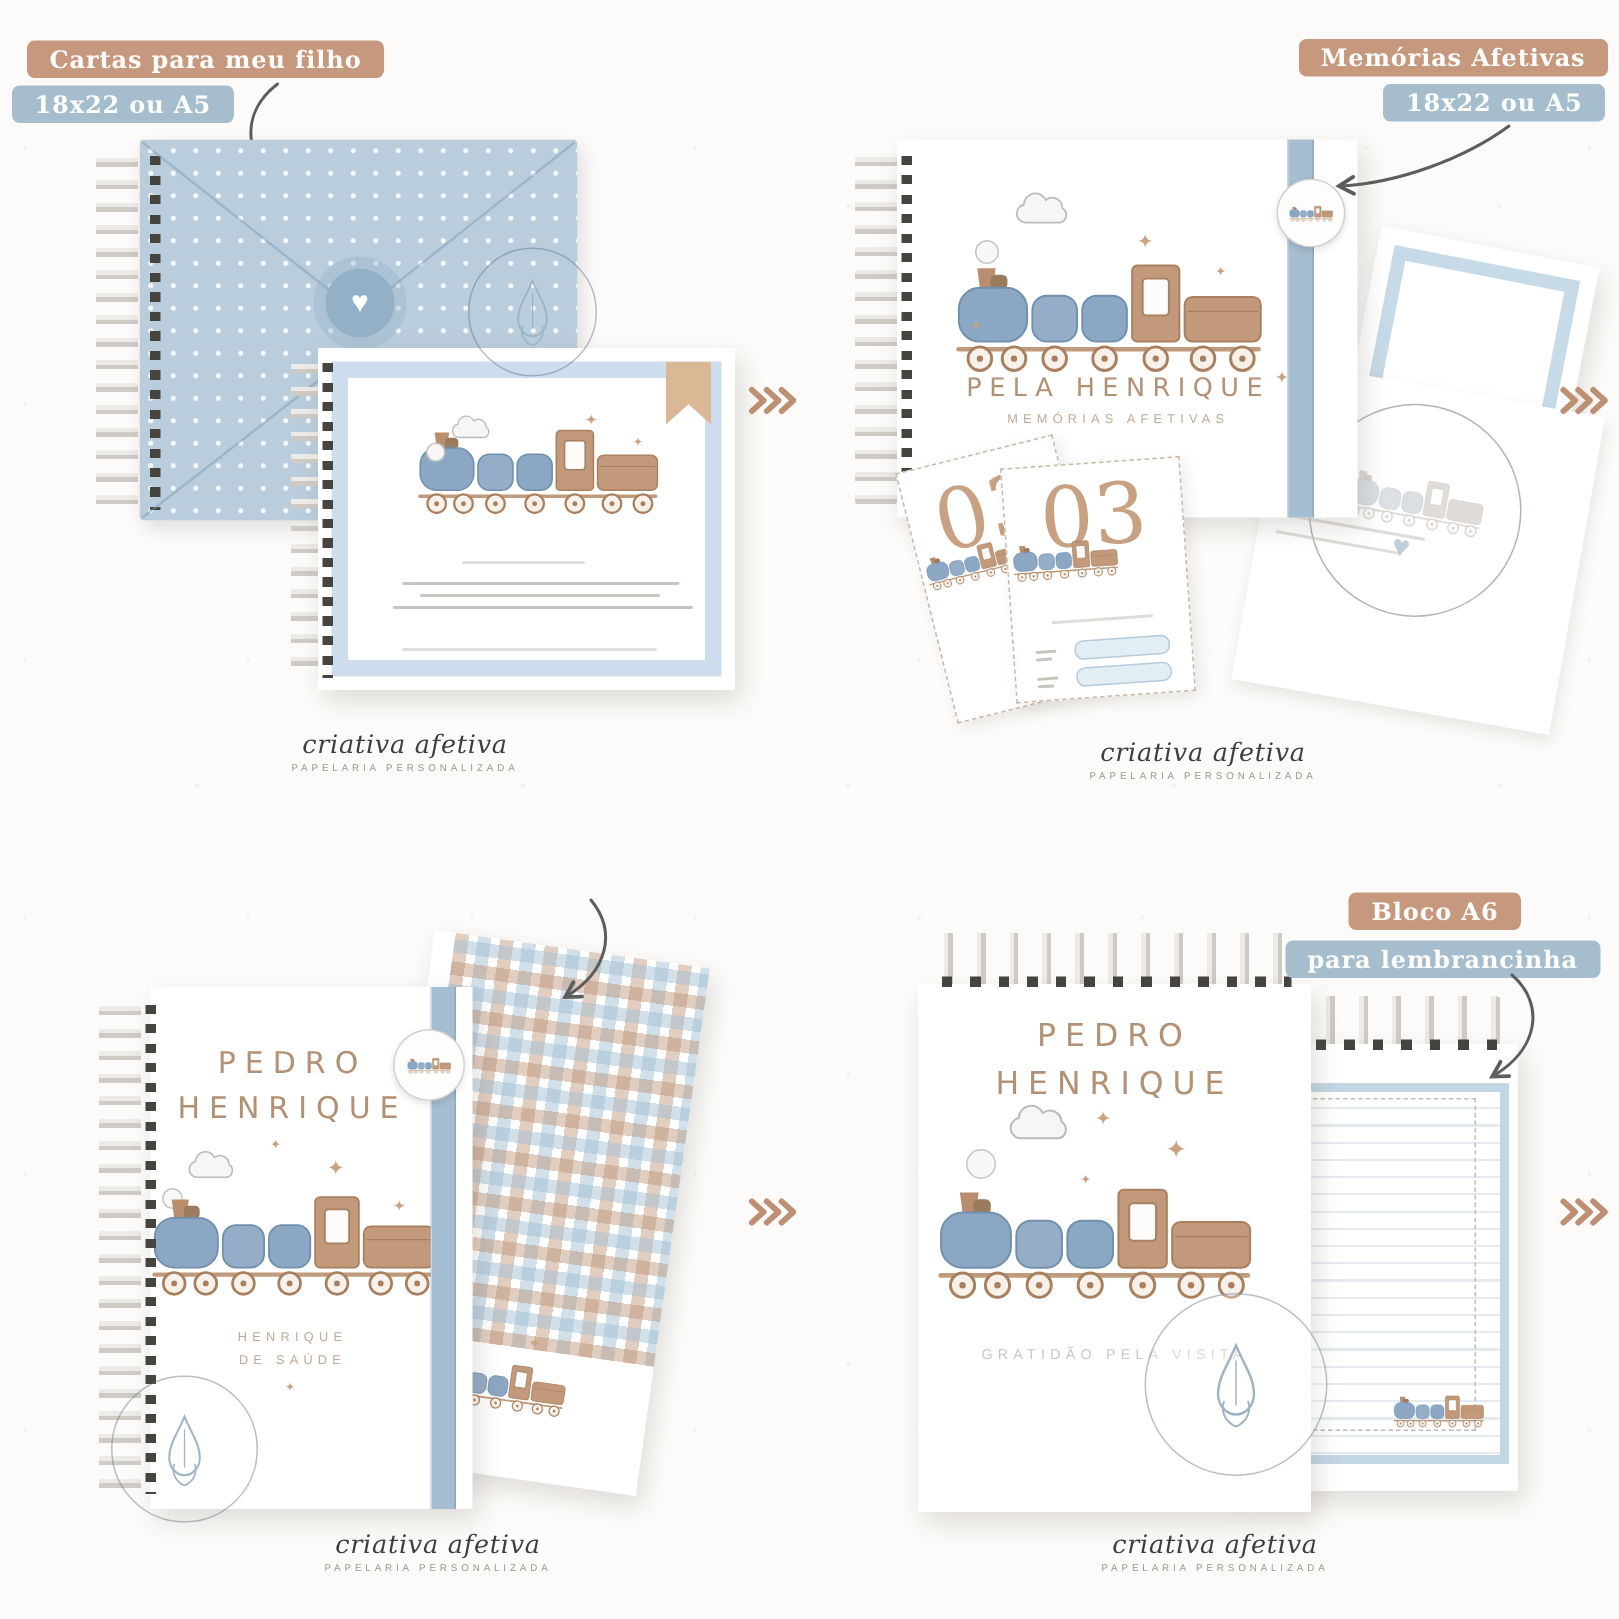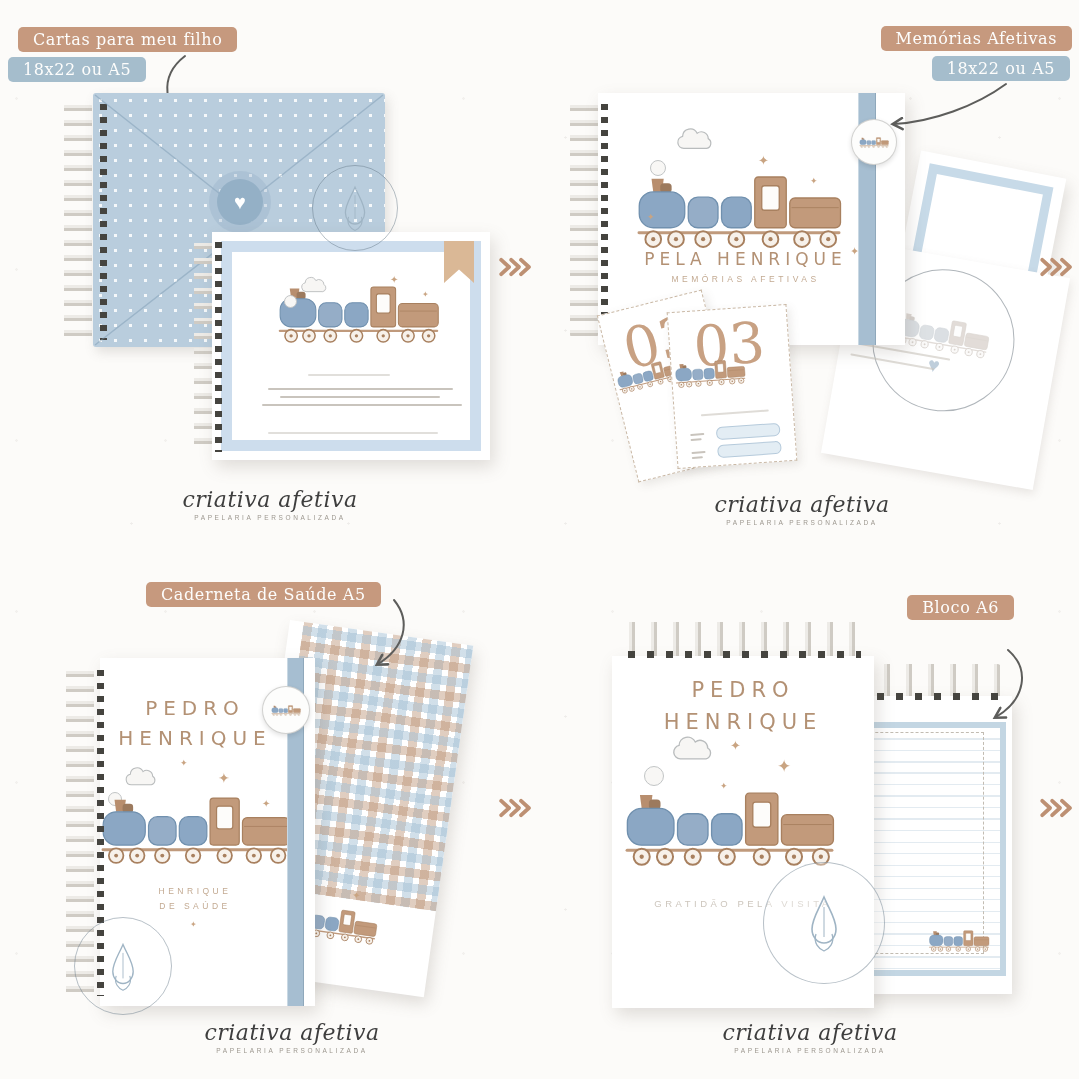--- a/index.html
+++ b/index.html
@@ -6,21 +6,21 @@
   .canvas{position:relative;width:1079px;height:1079px;overflow:hidden;
     background-image:
       radial-gradient(rgba(120,115,105,.10) 1px, transparent 1.4px),
       radial-gradient(rgba(160,150,135,.10) 1px, transparent 1.4px);
     background-size:217px 193px, 149px 171px;
     background-position:23px 41px, 91px 13px;
     background-color:#fcfbf9;}
   .q{position:absolute;inset:0;}
   .abs{position:absolute;}
   .badge{position:absolute;padding:3px 15px;border-radius:5px;color:#fdfdfc;
-    font-family:"DejaVu Serif",serif;font-size:16px;letter-spacing:.6px;text-align:left;white-space:nowrap;}
+    font-family:"DejaVu Serif",serif;font-size:16px;letter-spacing:.6px;text-align:left;white-space:nowrap;font-weight:bold;}
   .badge.tan{background:#c6997e;}
   .badge.blue{background:#a5bdcc;}
   .coilsV{position:absolute;width:28px;border-radius:4px;
     background:repeating-linear-gradient(to bottom, transparent 0 3px, #edebe7 3px 6px, #cfcbc4 6px 9px, transparent 9px 15px);}
   .holesV{position:absolute;width:7px;
     background:repeating-linear-gradient(to bottom, #45443f 2px 8px, transparent 8px 15px);}
   .coilsH{position:absolute;height:34px;border-radius:4px;
     background:repeating-linear-gradient(to right, transparent 0 7px, #edebe7 7px 10px, #cfcbc4 10px 13px, transparent 13px 22px);}
   .holesH{position:absolute;height:7px;
     background:repeating-linear-gradient(to right, #45443f 3px 10px, transparent 10px 22px);}
@@ -40,21 +40,21 @@
     box-shadow:0 2px 5px rgba(0,0,0,.12);display:flex;align-items:center;justify-content:center;}
   .cover-name{position:absolute;text-align:center;color:#b39174;letter-spacing:6px;font-family:"DejaVu Sans",sans-serif;}
   .cover-sub{position:absolute;text-align:center;color:#c3aa92;font-size:8.5px;letter-spacing:3.5px;}
   .gray-line{position:absolute;height:1.6px;background:#c9c4bd;border-radius:1px;}
   .card{position:absolute;background:#fff;border:1.6px dashed #c9b8a5;box-shadow:3px 4px 10px rgba(100,90,80,.12);}
   .milnum{font-family:"DejaVu Serif",serif;color:#c8a183;text-align:center;line-height:1;}
   .fieldbox{position:absolute;background:#e3edf4;border:1px solid #b5cadb;border-radius:6px;}
   .star{position:absolute;color:#c9a482;}
   .puff{position:absolute;border:1.6px solid #c2c5c6;background:#f8f7f5;border-radius:50%;}
   .logo{position:absolute;text-align:center;}
-  .logo-script{font-family:"DejaVu Serif",serif;font-style:italic;font-size:22px;color:#3e3e3e;letter-spacing:.5px;}
+  .logo-script{font-family:"DejaVu Serif",serif;font-style:italic;font-size:17px;color:#3e3e3e;letter-spacing:.5px;}
   .logo-tag{font-size:6.5px;letter-spacing:2.6px;color:#9c978f;margin-top:2px;}
   .arrow path{fill:none;stroke:#5d5d5b;stroke-width:2;stroke-linecap:round;}
   .gpat{position:absolute;
     background-image:
       repeating-linear-gradient(0deg, rgba(187,146,116,.45) 0 9px, transparent 9px 15px, rgba(164,192,212,.5) 15px 24px, transparent 24px 30px),
       repeating-linear-gradient(90deg, rgba(187,146,116,.45) 0 9px, transparent 9px 15px, rgba(164,192,212,.5) 15px 24px, transparent 24px 30px);
     background-color:#fff;}
   .lined{position:absolute;border:6px solid #c3d6e3;background:
     repeating-linear-gradient(to bottom, #fff 0 10px, #e3ebf1 10px 11.5px);}
   .dotted-inner{position:absolute;border:1px dashed #c2bcb2;}
@@ -284,21 +284,20 @@
       <svg viewBox="0 0 240 100" style="width:30px;height:13px">
           <use href="#train"></use>
         </svg>
     </div>
     <div class="wm" style="left:74px;top:917px;width:96px;height:96px">
       <svg viewBox="0 0 40 60" style="width:34px;height:51px">
           <use href="#drop"></use>
         </svg>
     </div>
 
-    <div class="badge tan" style="left:146px;top:582px">Caderneta de Saúde A5</div>
     <svg class="abs arrow" style="left:360px;top:596px" width="60" height="80">
       <path d="M34,4 C 52,26 44,52 18,68" marker-end="url(#ah)"></path>
     </svg>
     <svg class="abs" viewBox="0 0 48 30" style="left:497px;top:797px;width:34px;height:22px">
         <use href="#chev3"></use>
       </svg>
 
     <div class="logo" style="left:182px;top:1020px;width:220px">
       <div class="logo-script">criativa afetiva</div>
       <div class="logo-tag">PAPELARIA PERSONALIZADA</div>
@@ -334,20 +333,21 @@
       <div class="cover-sub" style="left:0;top:242px;width:262px;font-size:9.5px;color:#cdc6bd">GRATIDÃO PELA VISITA</div>
     </div>
     <div class="holesH" style="left:625px;top:651px;width:236px"></div>
     <div class="wm" style="left:763px;top:862px;width:120px;height:120px;background:rgba(255,255,255,.35)">
       <svg viewBox="0 0 40 60" style="width:40px;height:60px">
           <use href="#drop"></use>
         </svg>
     </div>
 
     <div class="badge tan" style="right:65px;top:595px">Bloco A6</div>
+    <div class="badge blue" style="right:12px;top:627px">para lembrancinha</div>
     <svg class="abs arrow" style="left:980px;top:645px" width="55" height="80">
       <path d="M28,5 C 50,24 46,54 16,72" marker-end="url(#ah)"></path>
     </svg>
     <svg class="abs" viewBox="0 0 48 30" style="left:1038px;top:797px;width:34px;height:22px">
         <use href="#chev3"></use>
       </svg>
 
     <div class="logo" style="left:700px;top:1020px;width:220px">
       <div class="logo-script">criativa afetiva</div>
       <div class="logo-tag">PAPELARIA PERSONALIZADA</div>

